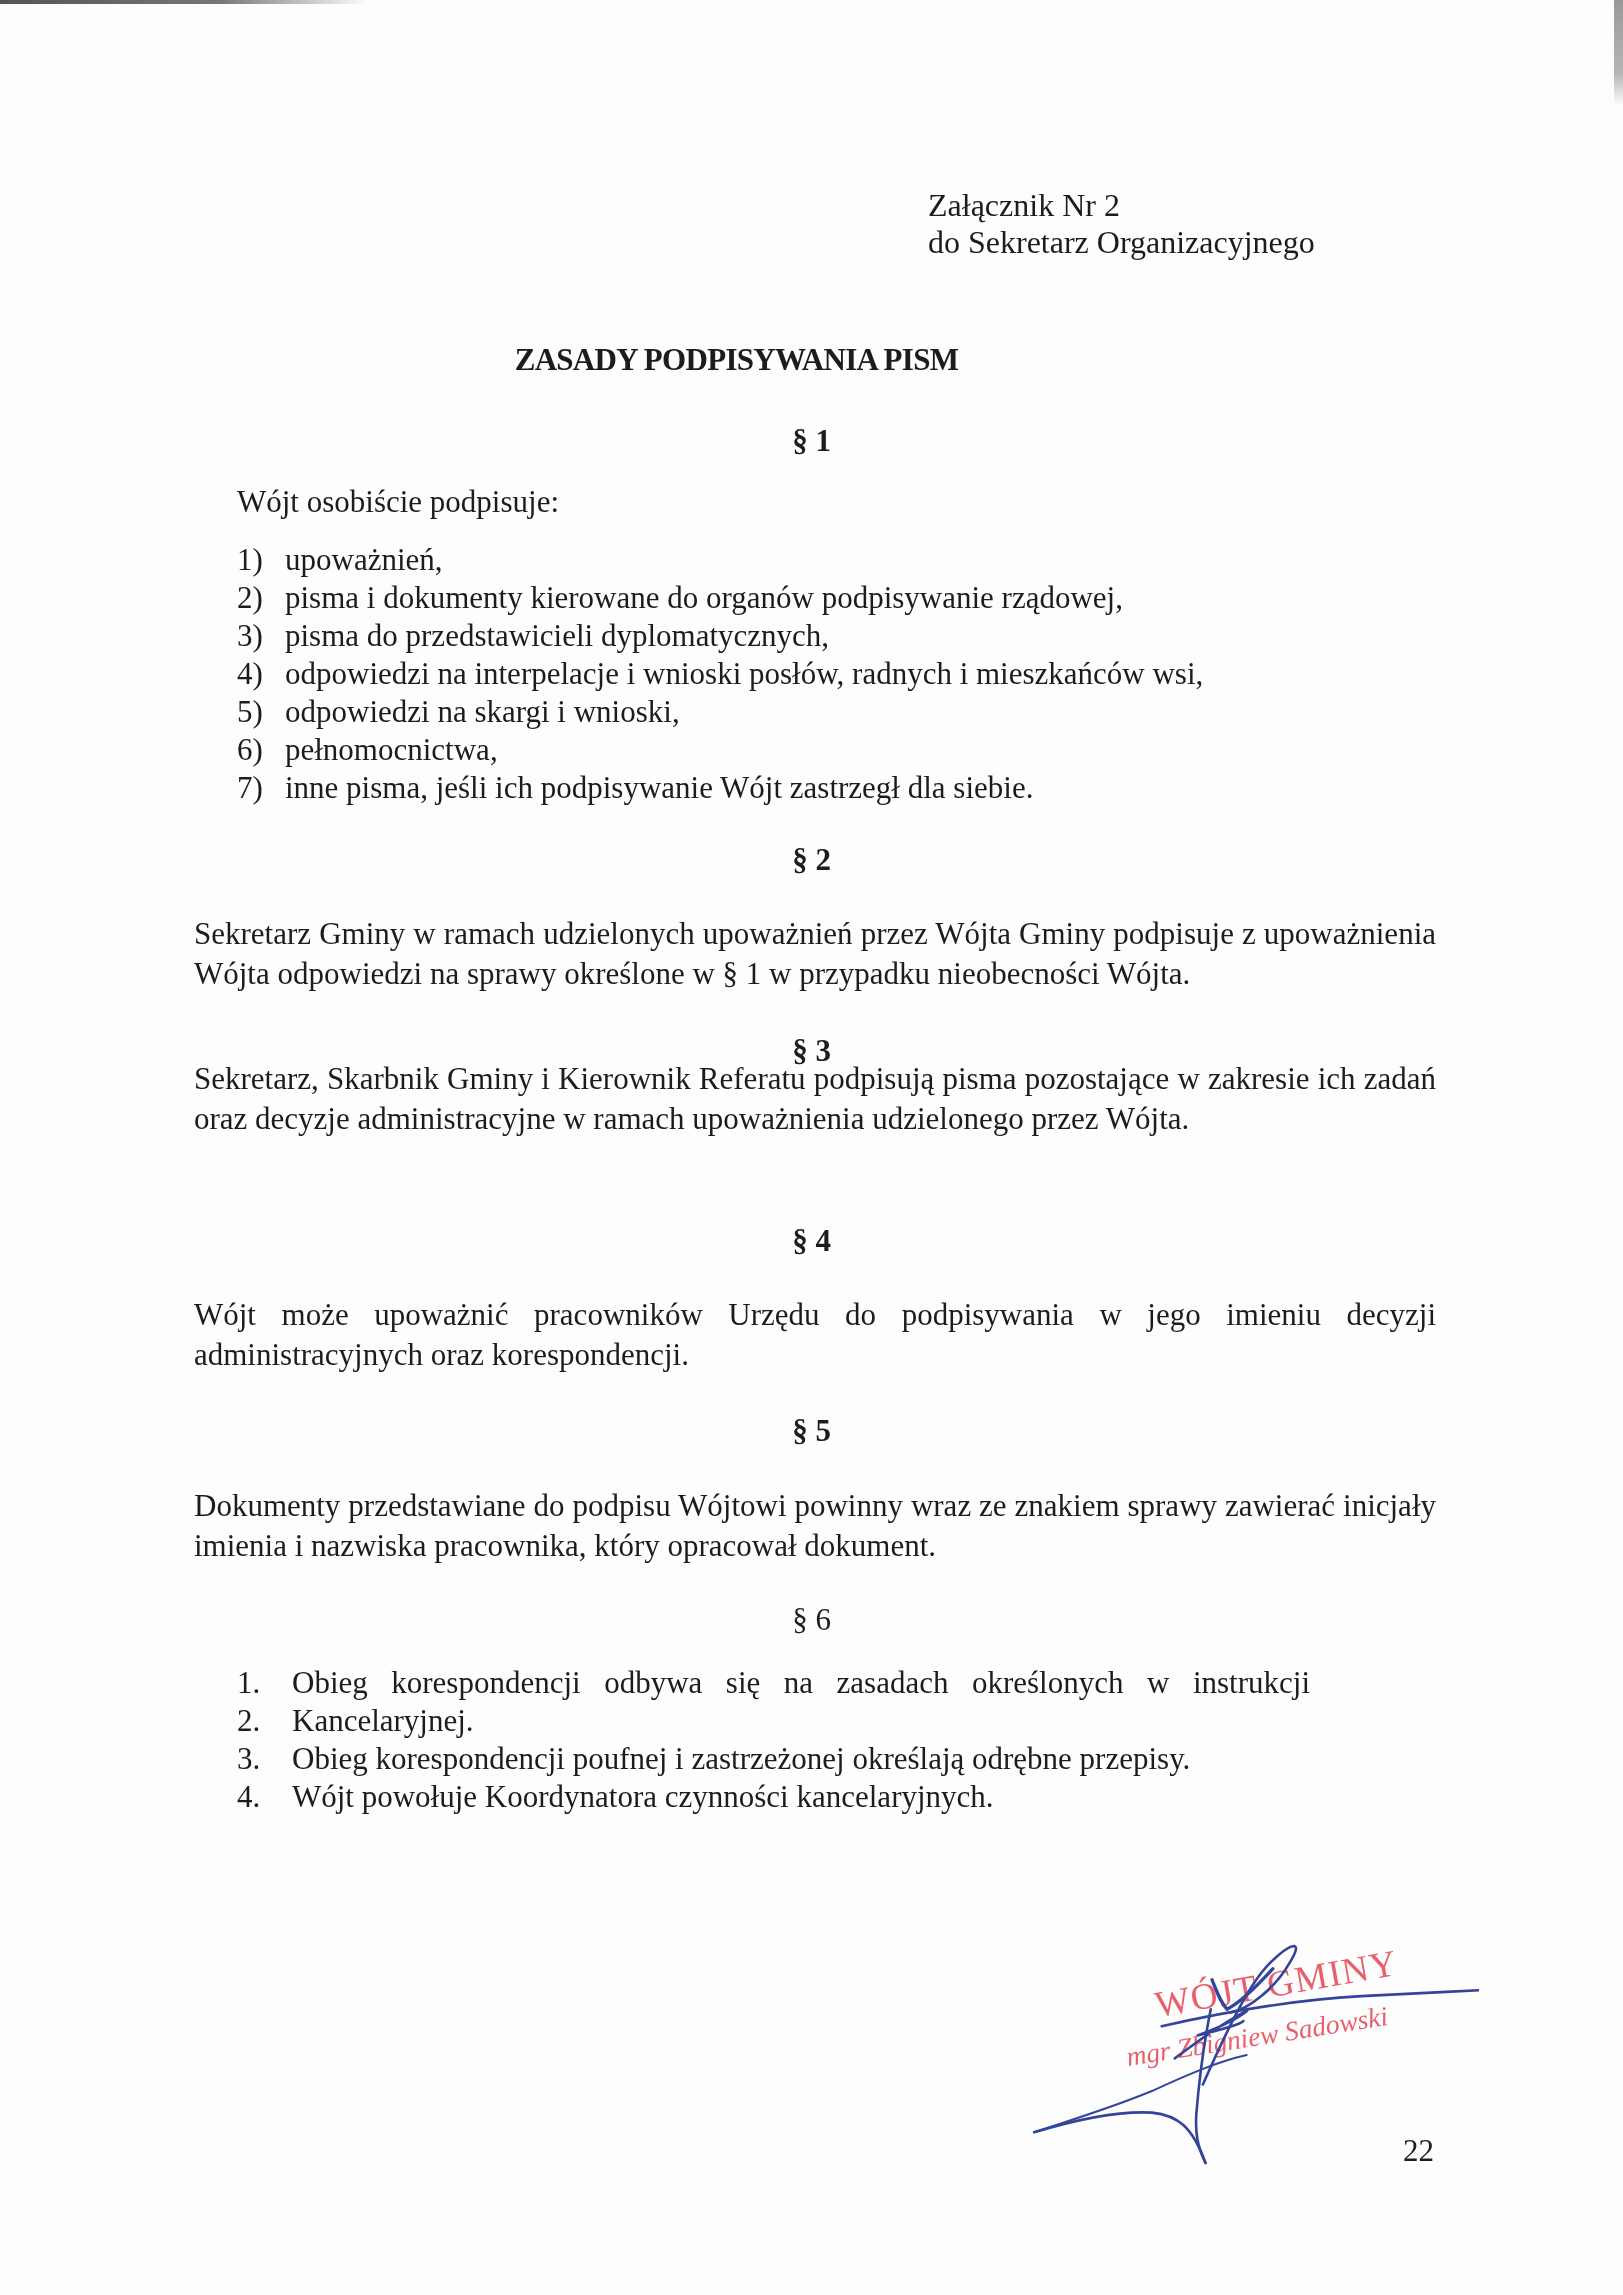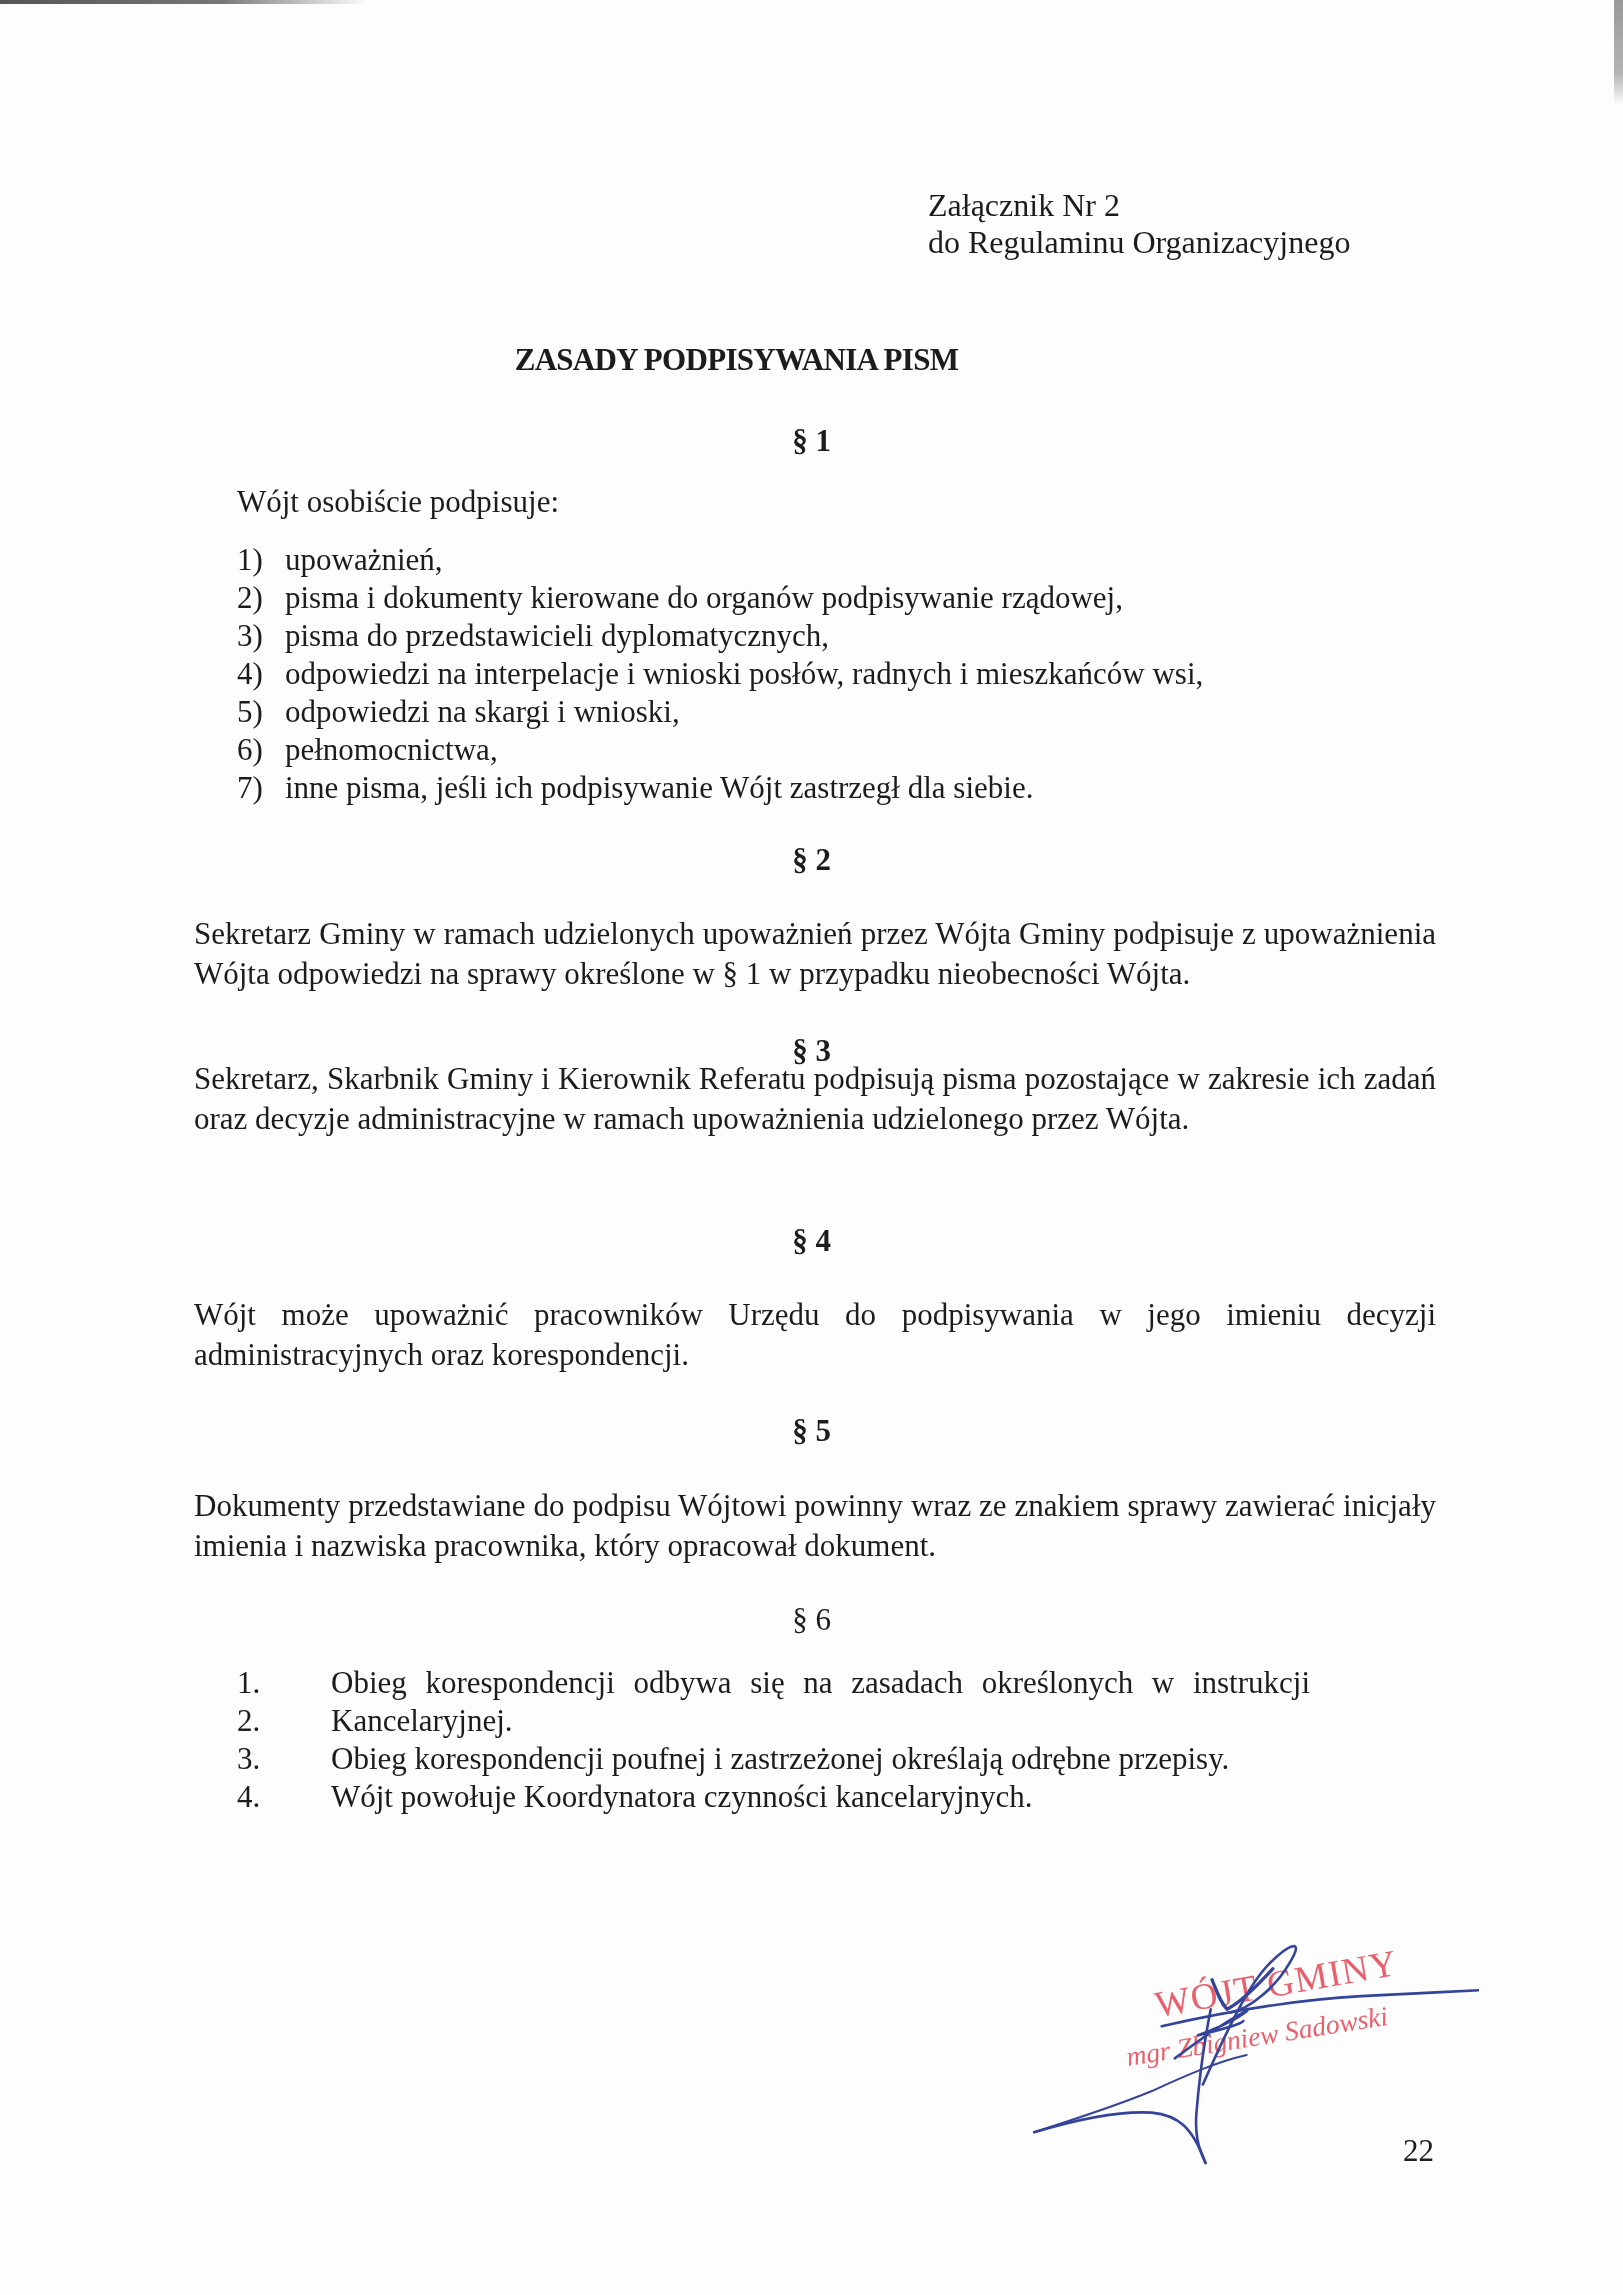--- a/index.html
+++ b/index.html
@@ -46,21 +46,21 @@
     font-size: 31px; line-height: 40px;
     text-align: justify; text-align-last: left;
   }
   ol.num-list {
     position: absolute; left: 237px; top: 1664px; width: 1073px;
     margin: 0; padding: 0; list-style: none;
     font-size: 31px; line-height: 38px;
   }
   ol.num-list li { display: flex; }
   ol.num-list .num { width: 55px; flex: none; }
-  ol.num-list .txt { flex: 1; margin-left: 39px; }
+  ol.num-list .txt { flex: 1; }
   ol.num-list li.first .txt { text-align: justify; text-align-last: justify; word-spacing: 3.9px; }
   .stamp-title {
     position: absolute; left: 1159px; top: 1983px;
     font-size: 37px; color: #e8606c; letter-spacing: 1.3px;
     transform: rotate(-10deg); transform-origin: left bottom;
   }
   .stamp-name {
     position: absolute; left: 1129px; top: 2041px;
     font-size: 27.5px; font-style: italic; color: #ec6d7a;
     transform: rotate(-9deg); transform-origin: left bottom;
@@ -69,21 +69,21 @@
   .page-number { left: 1403px; top: 2133px; font-size: 31px; }
 </style>
 </head>
 <body>
 
 <div class="scan-edge-top"></div>
 <div class="scan-edge-right"></div>
 
 <div class="abs attachment">
   <div>Załącznik Nr 2</div>
-  <div>do Regulaminu Organizacyjnego</div>
+  <div>do Sekretarz Organizacyjnego</div>
 </div>
 
 <div class="abs title">ZASADY PODPISYWANIA PISM</div>
 
 <div class="abs section-mark" style="top:423px">§ 1</div>
 <div class="abs intro">Wójt osobiście podpisuje:</div>
 <ol class="paren-list">
   <li>
       <span class="num">1)</span>
       <span>upoważnień,</span>

